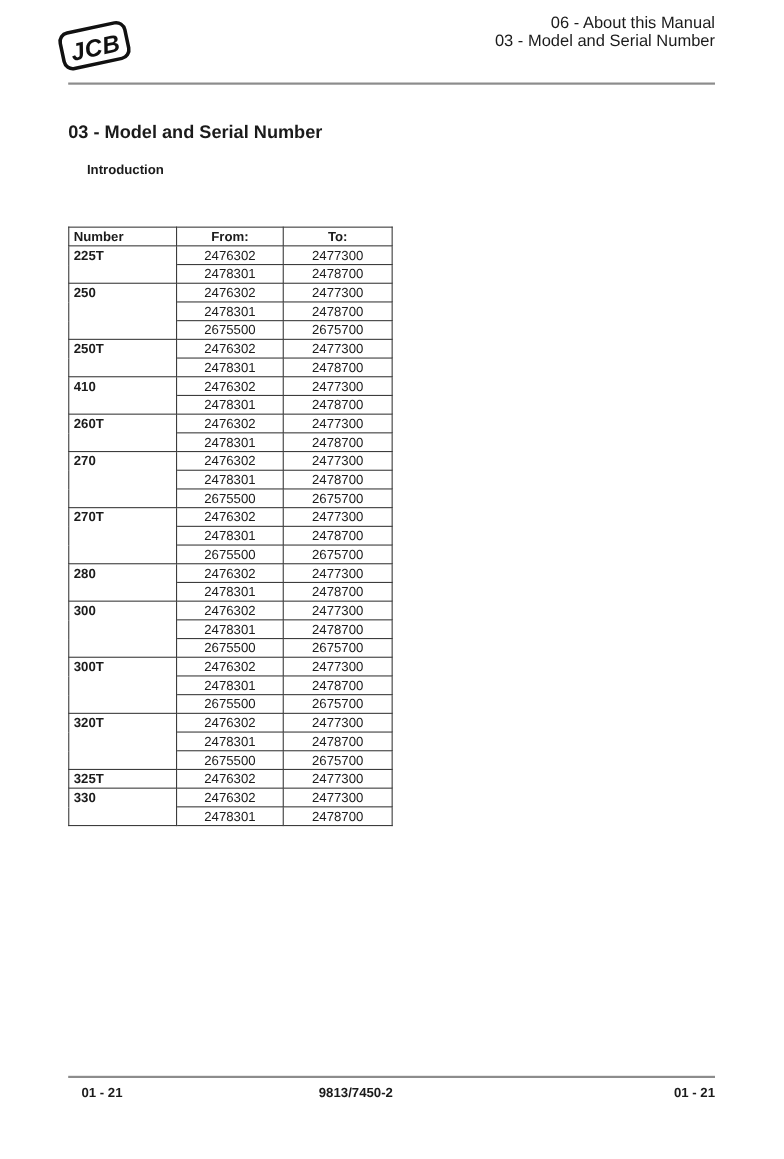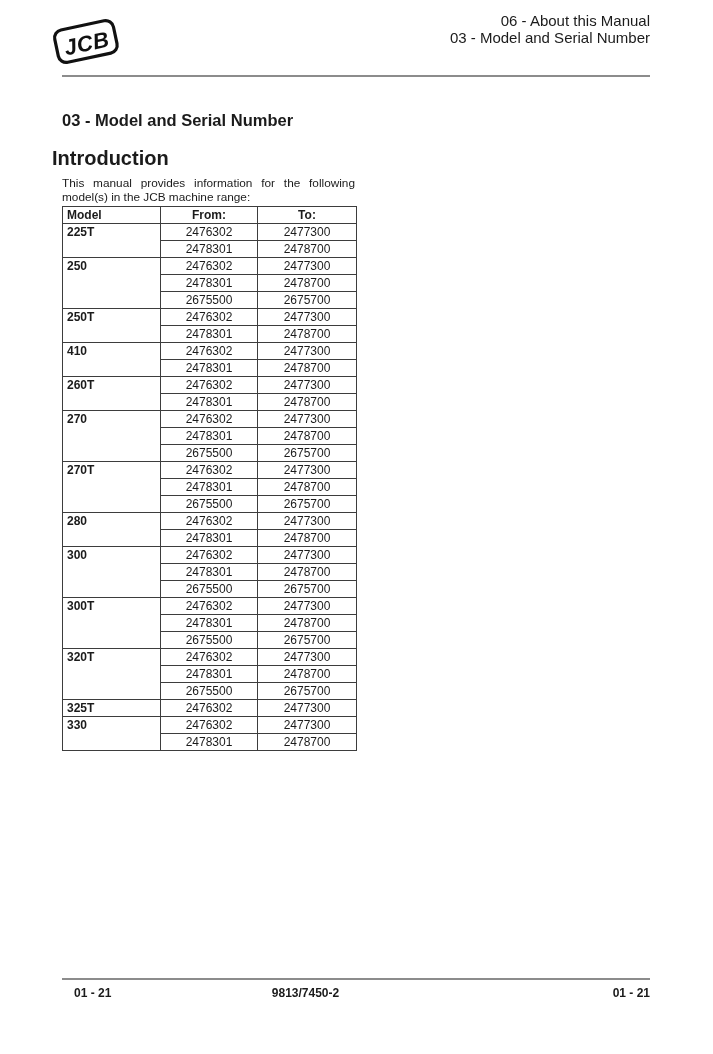--- a/index.html
+++ b/index.html
@@ -48,23 +48,23 @@
   .page-title {
     position: absolute;
     left: 62px;
     top: 111px;
     font-size: 16.5px;
     font-weight: bold;
     white-space: nowrap;
   }
   .section-heading {
     position: absolute;
-    left: 52px;
+    left: 79px;
     top: 147px;
-    font-size: 20px;
+    font-size: 12px;
     font-weight: bold;
     white-space: nowrap;
     text-align: center;
   }
   .intro {
     position: absolute;
     left: 62px;
     top: 176px;
     width: 293px;
     margin: 0;
@@ -99,21 +99,21 @@
   .num-col { text-align: center; }
   .footer-left, .footer-center, .footer-right {
     position: absolute;
     top: 986px;
     font-size: 12px;
     font-weight: bold;
     white-space: nowrap;
     margin-left: 12px;
   }
   .footer-left { left: 62px; }
-  .footer-center { left: 0; width: 587px; text-align: center; }
+  .footer-center { left: 18px; width: 587px; text-align: center; }
   .footer-right { right: 63px; }
 </style>
 </head>
 <body>
 
 <div class="page">
 
   <svg class="logo-svg" viewBox="0 0 84 64" aria-hidden="true">
     <g transform="rotate(-12 42 32)">
       <rect x="12" y="15" width="60" height="33" rx="8" fill="#ffffff" stroke="#111111" stroke-width="3.2"></rect>
@@ -125,31 +125,30 @@
     <div class="header-line">06 - About this Manual</div>
     <div class="header-line">03 - Model and Serial Number</div>
   </div>
 
   <div class="rule header-rule"></div>
 
   <div class="page-title">03 - Model and Serial Number</div>
 
   <div class="section-heading">Introduction</div>
 
-  <p class="intro">This manual provides information for the following model(s) in the JCB machine range:</p>
 
   <table class="serial-table">
     <colgroup>
       <col style="width:98px">
       <col style="width:97px">
       <col style="width:99px">
     </colgroup>
     <thead>
       <tr>
-        <th class="model-col">Model</th>
+        <th class="model-col">Number</th>
         <th class="num-col">From:</th>
         <th class="num-col">To:</th>
       </tr>
     </thead>
     <tbody>
         <tr>
           <td class="model-col" rowspan="2">225T</td>
           <td class="num-col">2476302</td>
           <td class="num-col">2477300</td>
         </tr>

